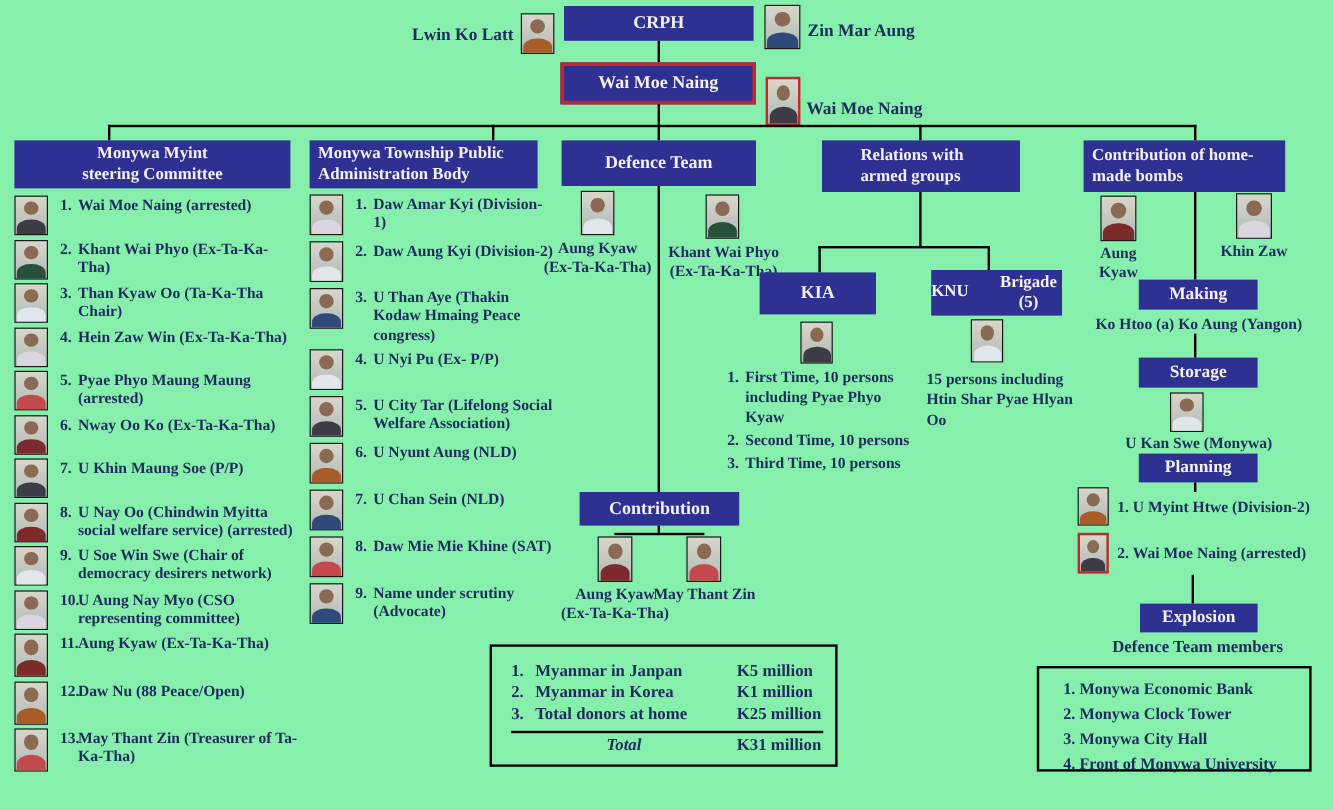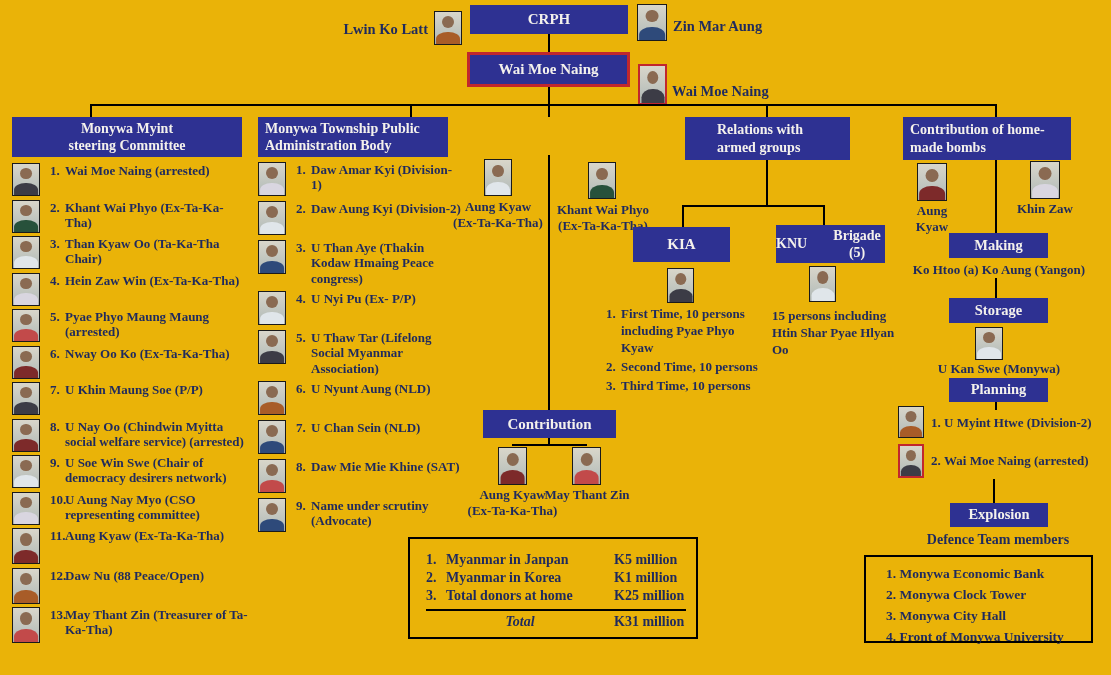--- a/index.html
+++ b/index.html
@@ -1,17 +1,17 @@
 <!DOCTYPE html>
 <html style="--box-blue: #2e3192; --accent-red: #c1272d; --text-navy: #1f2a5e;"><head>
 <meta charset="utf-8">
 <style>
   html,body { margin:0; padding:0; background:#ffffff; }
   #canvas {
-    position:relative; width:1111px; height:675px; background:#eab308;
+    position:relative; width:1111px; height:675px; background:#86efac;
     font-family:"Liberation Serif", serif; font-weight:bold;
     color:var(--text-navy,#1f2a5e); font-size:13px; overflow:hidden;
   }
   .line { position:absolute; background:#000; }
   .bluebox {
     position:absolute; background:var(--box-blue,#2e3192); color:#f4f1ec;
     display:flex; align-items:center; justify-content:center; text-align:center;
     line-height:1.22; font-size:14px; box-sizing:border-box;
   }
   .bluebox.leftal { justify-content:flex-start; text-align:left; padding:2px 7px; }
@@ -178,21 +178,21 @@
         <span class="txt">U Than Aye (Thakin Kodaw Hmaing Peace congress)</span>
       </div>
     <div class="row">
         <div class="ph t5" style="width:28px;height:34px;margin-right:4px;"></div>
         <span class="num">4.</span>
         <span class="txt">U Nyi Pu (Ex- P/P)</span>
       </div>
     <div class="row">
         <div class="ph t1" style="width:28px;height:34px;margin-right:4px;"></div>
         <span class="num">5.</span>
-        <span class="txt">U Thaw Tar (Lifelong Social Myanmar Association)</span>
+        <span class="txt">U City Tar (Lifelong Social Welfare Association)</span>
       </div>
     <div class="row">
         <div class="ph t6" style="width:28px;height:34px;margin-right:4px;"></div>
         <span class="num">6.</span>
         <span class="txt">U Nyunt Aung (NLD)</span>
       </div>
     <div class="row">
         <div class="ph t4" style="width:28px;height:34px;margin-right:4px;"></div>
         <span class="num">7.</span>
         <span class="txt">U Chan Sein (NLD)</span>
@@ -202,20 +202,23 @@
         <span class="num">8.</span>
         <span class="txt">Daw Mie Mie Khine (SAT)</span>
       </div>
     <div class="row">
         <div class="ph t4" style="width:28px;height:34px;margin-right:4px;"></div>
         <span class="num">9.</span>
         <span class="txt">Name under scrutiny (Advocate)</span>
       </div>
   </div>
 
+  <div class="bluebox" style="left:468px;top:117px;width:162px;height:38px;font-size:15px;">
+      <span>Defence Team</span>
+    </div>
   <div class="line" style="left:548px;top:155px;width:2px;height:255px;"></div>
 
   <div class="photo t5" style="left:484px;top:159px;width:28px;height:37px;"></div>
   <div class="lbl ctr" style="left:450px;top:199px;width:96px;">
     <div>Aung Kyaw</div>
     <div>(Ex-Ta-Ka-Tha)</div>
   </div>
   <div class="photo t7" style="left:588px;top:162px;width:28px;height:37px;"></div>
   <div class="lbl ctr" style="left:552px;top:202px;width:102px;">
     <div>Khant Wai Phyo</div>

